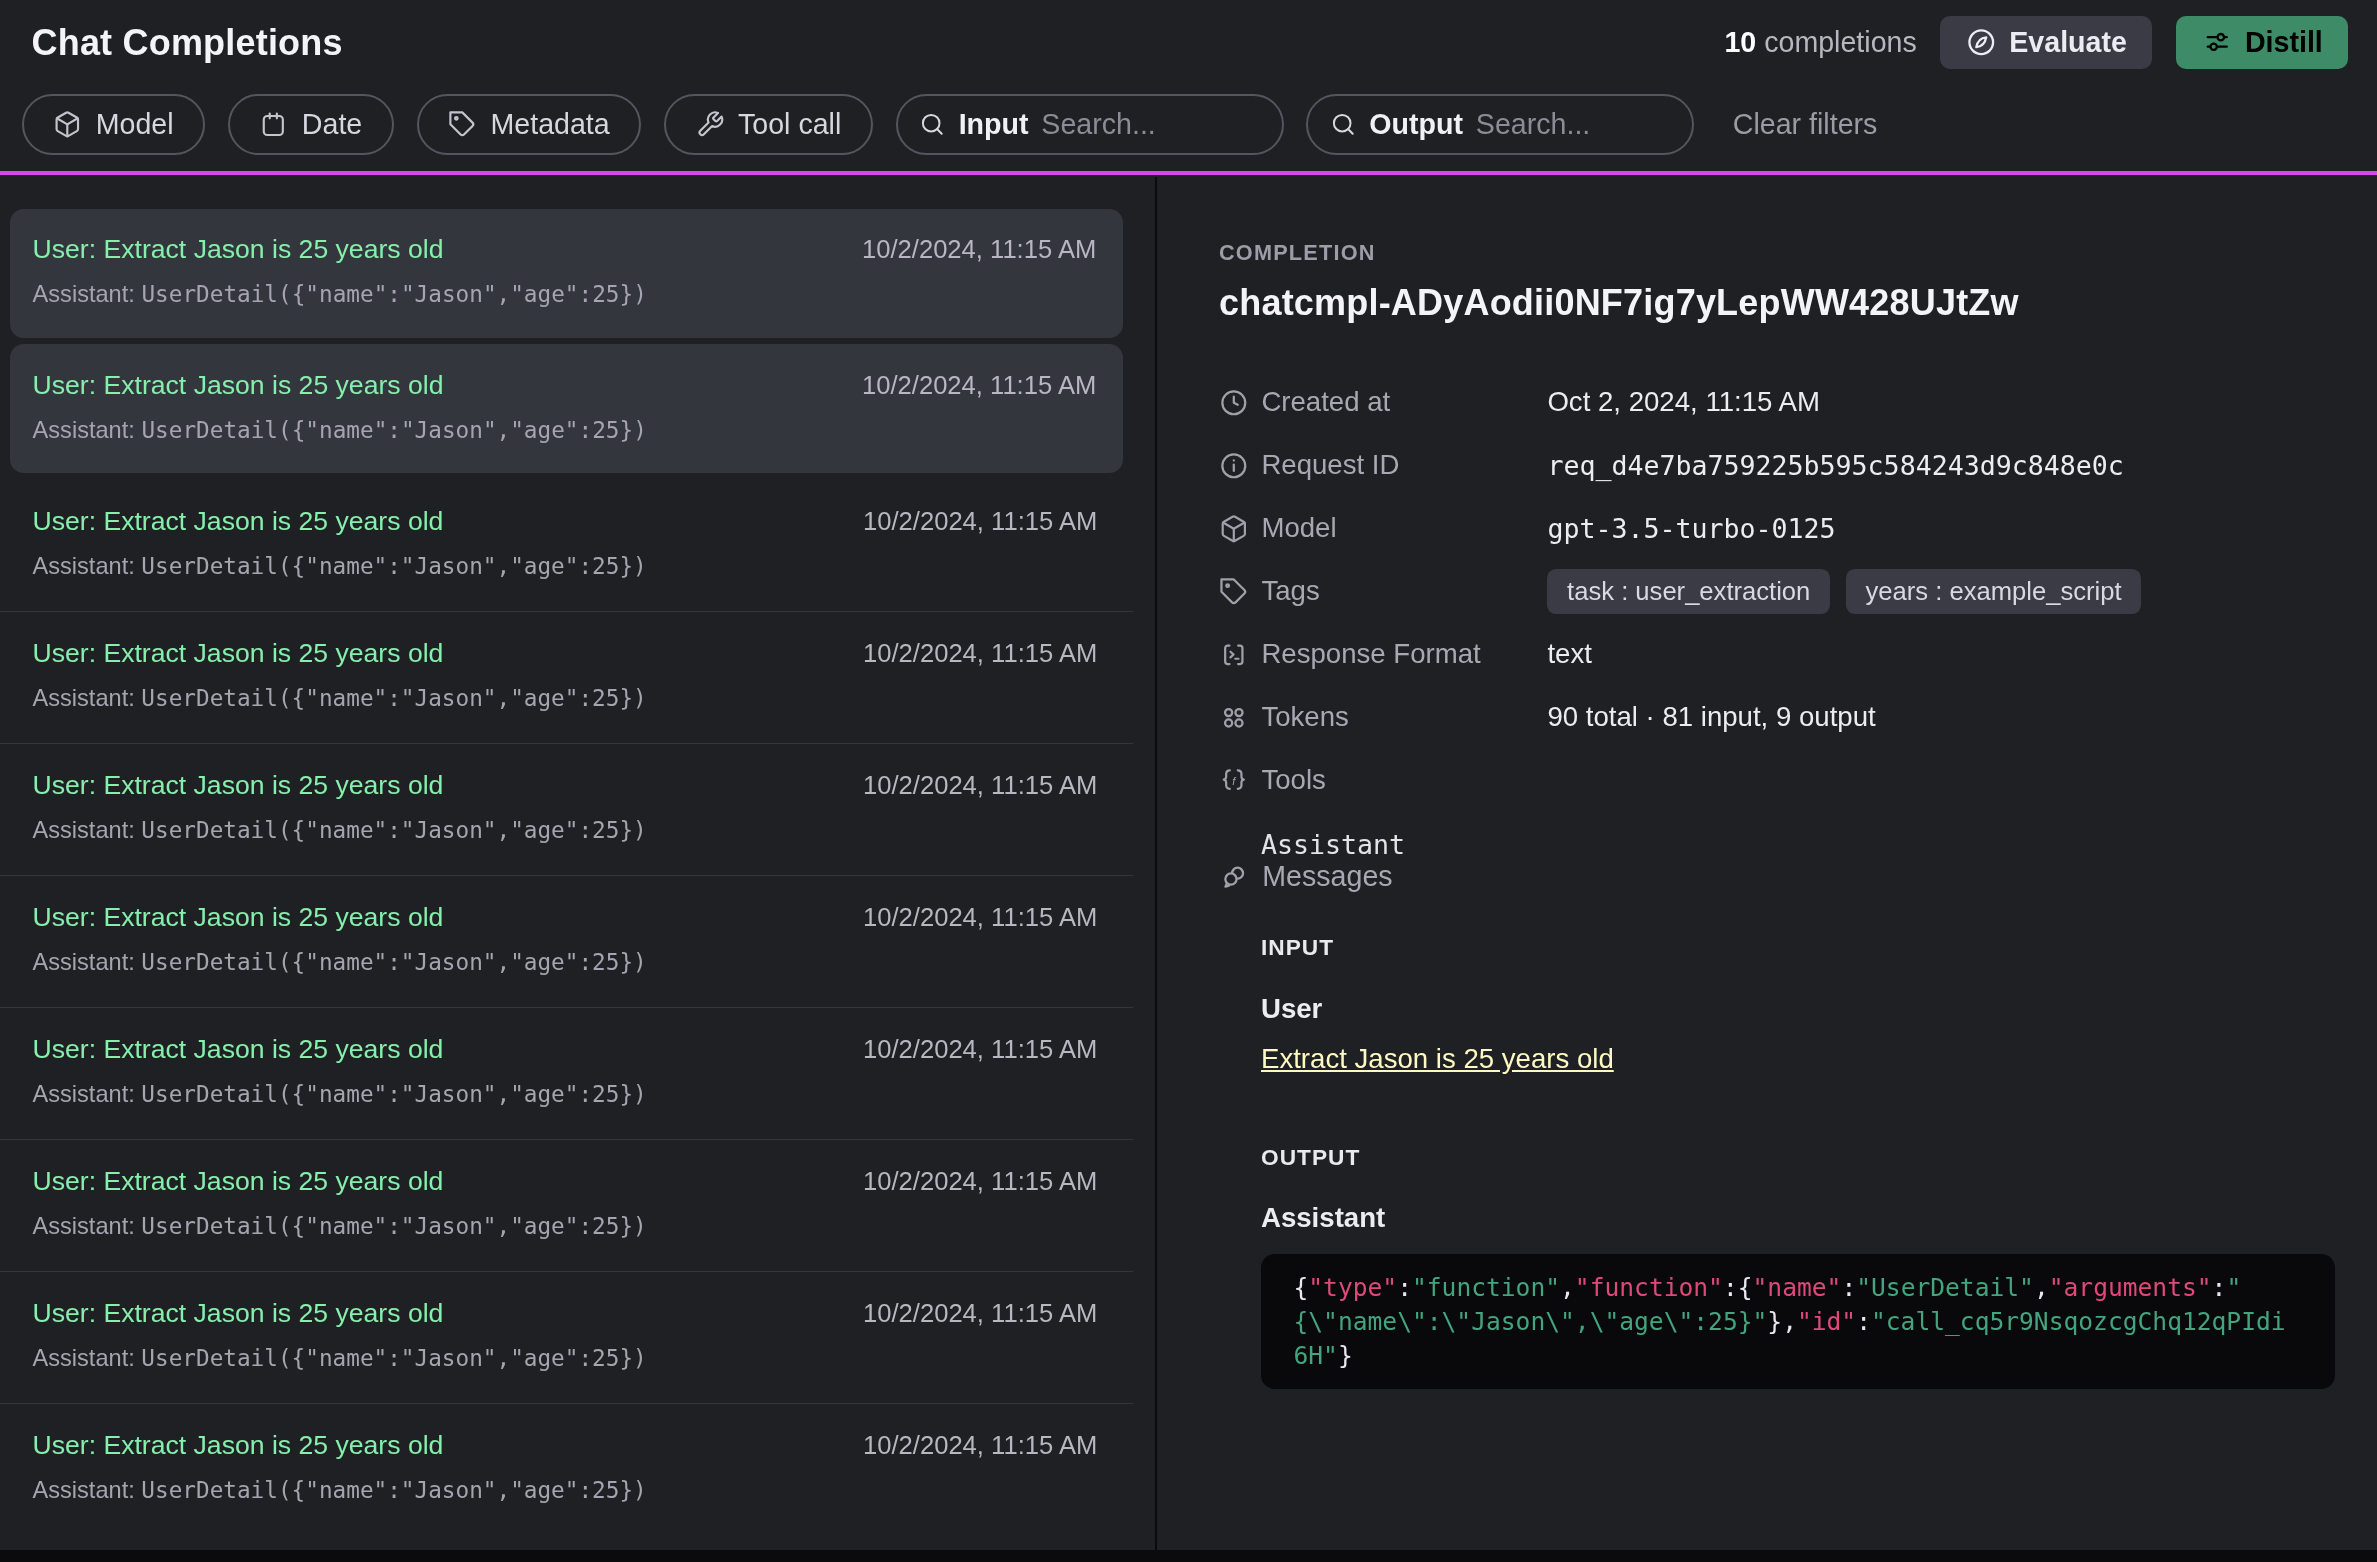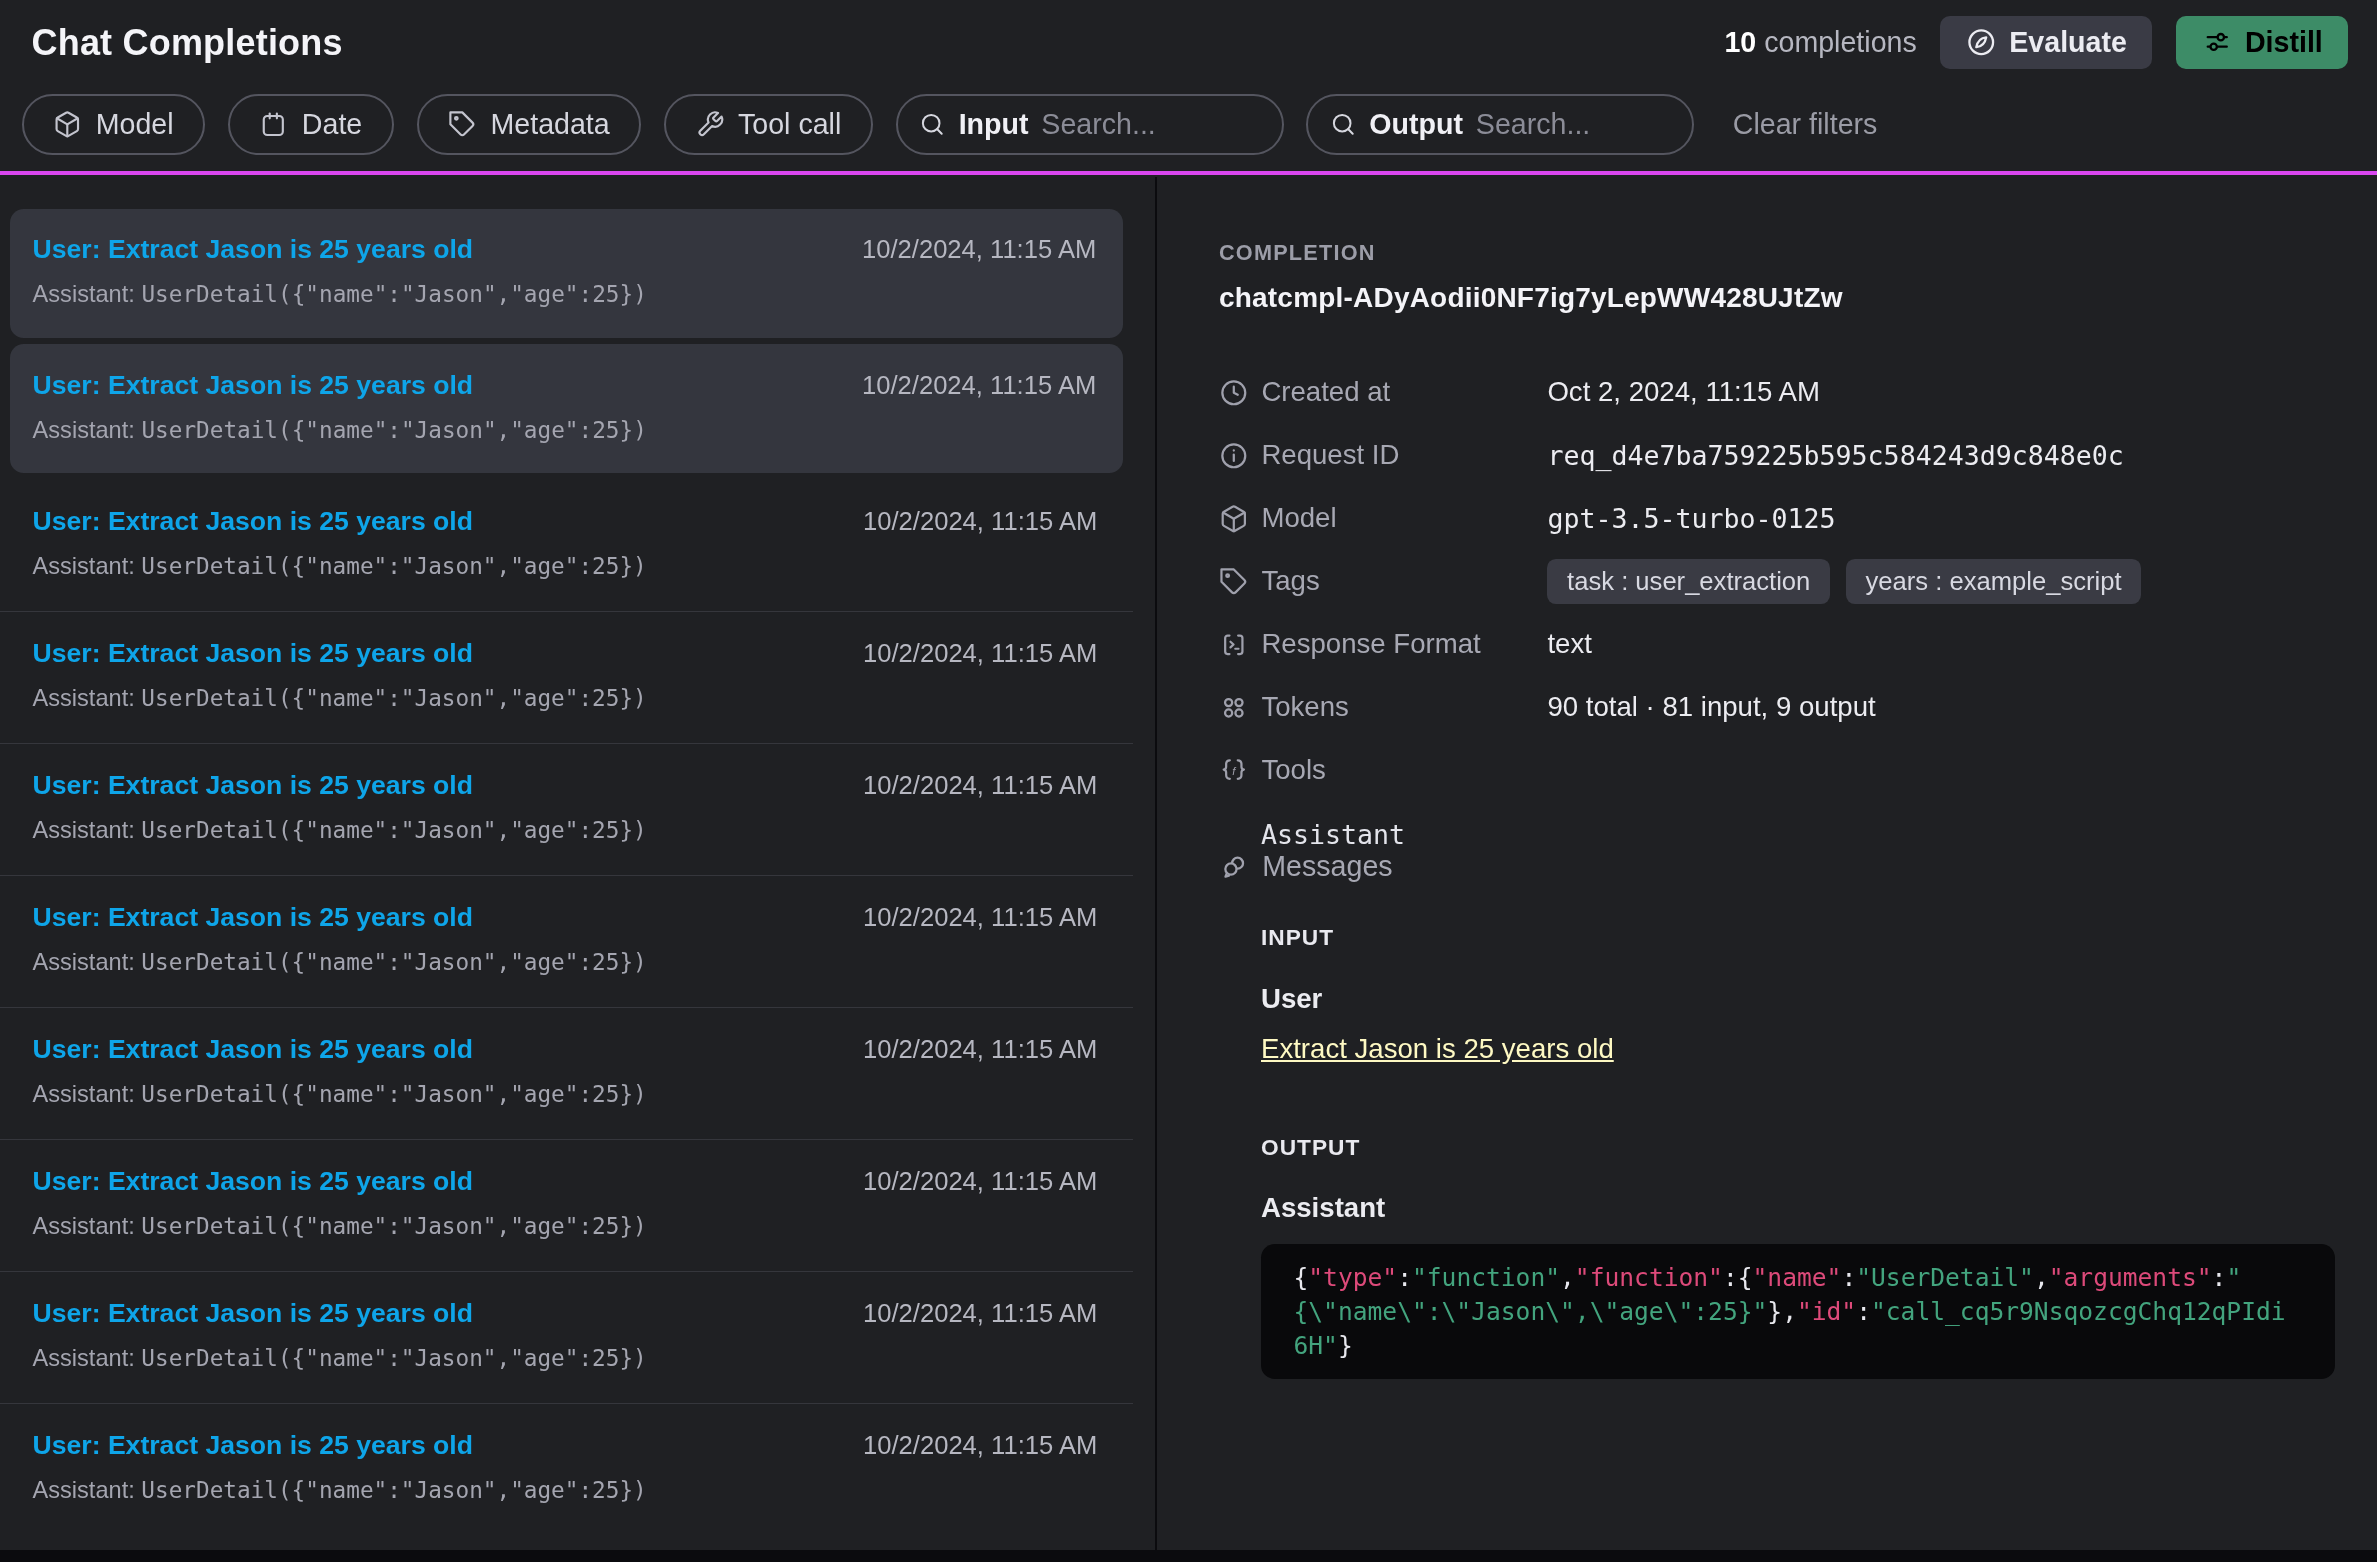--- a/index.html
+++ b/index.html
@@ -40,28 +40,28 @@
   .bottom-strip { position:absolute; left:0; right:0; bottom:0; height:11.8px; background:#0b0b0e; }
   .list-panel { width:1155px; flex:none; overflow:hidden; padding-top:31.5px; }
   .v-divider { width:2px; flex:none; background:#0b0b0e; }
   .detail-panel { flex:1; overflow:hidden; padding:63px 39px 0 62px; }
 
   
   .item { position:relative; height:132px; padding:25.6px 36px 0 32.5px; margin-right:21.7px; border-bottom:1px solid #35363c; cursor:pointer; }
   .item:last-child { border-bottom:none; }
   .item.selected { background:#34363e; border-radius:13.8px; width:1113px; height:129px; margin:0 0 6.9px 9.9px; padding:25.6px 26.6px 0 22.7px; border-bottom:none; }
   .item .row { display:flex; justify-content:space-between; align-items:flex-start; }
-  .item .user { font-size:26.6px; font-weight:700; color:#0ea5e9; line-height:1.2; }
+  .item .user { font-size:26.6px; font-weight:400; color:#86efac; line-height:1.2; }
   .item .time { font-size:25.6px; color:#b6b7c1; flex:none; margin-left:19.7px; line-height:1.2; }
   .item .assistant { margin-top:14.8px; font-size:23.6px; color:#a4a5b0; white-space:nowrap; }
   .item .assistant .call { font-family:"DejaVu Sans Mono", monospace; font-size:22.7px; }
 
   
   .kicker { font-size:21.7px; font-weight:600; letter-spacing:1.2px; color:#9c9da8; }
-  .comp-id { margin-top:15.8px; font-size:28px; font-weight:700; color:#f4f4f8; letter-spacing:0.2px; }
+  .comp-id { margin-top:15.8px; font-size:36px; font-weight:700; color:#f4f4f8; letter-spacing:0.2px; }
   .fields { margin-top:47px; }
   .field { display:flex; align-items:center; min-height:63px; }
   .f-icon { width:29.6px; height:29.6px; color:#9fa0ac; }
   .f-label { margin-left:12.8px; width:286px; flex:none; font-size:27.6px; color:#a7a8b3; }
   .f-value { font-size:27.6px; color:#ececf1; }
   .mono { font-family:"DejaVu Sans Mono", monospace; font-size:26.6px; }
   .chips { display:flex; gap:15.8px; }
   .chip { background:#3a3b44; border-radius:8.9px; padding:7.9px 19.7px; font-size:25.6px; color:#d8d9e2; }
   .tools-item { margin:17.7px 0 0 42px; color:#e3e4eb; cursor:pointer; }
   .msg-header { display:flex; align-items:center; gap:12.8px; font-size:28.6px; color:#a7a8b3; }

